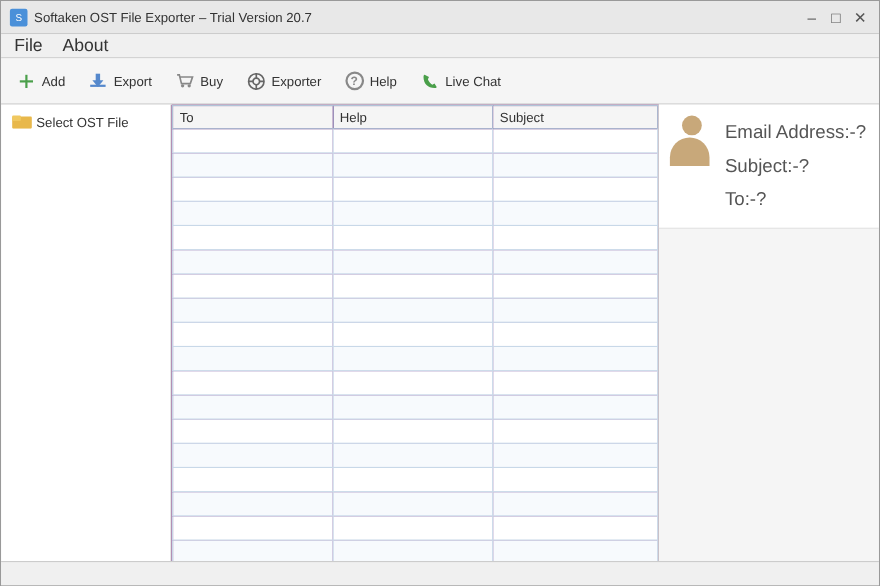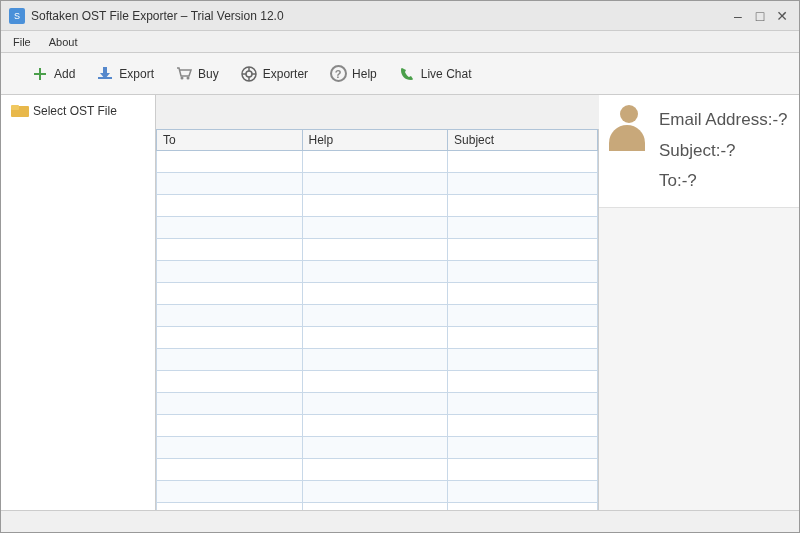--- a/index.html
+++ b/index.html
@@ -68,30 +68,30 @@
       height: 22px;
       display: flex;
       align-items: center;
       padding: 0 4px;
       border-bottom: 1px solid #ccc;
       gap: 2px;
     }
     .menu-item {
       padding: 2px 8px;
       cursor: pointer;
-      font-size: 11px;
+      font-size: 16px;
       color: #333;
       border-radius: 2px;
     }
     .toolbar {
       background: #f5f5f5;
       height: 42px;
       display: flex;
       align-items: center;
-      padding: 0 20px;
+      padding: 0 4px;
       border-bottom: 1px solid #ccc;
       gap: 2px;
     }
     .tb-btn {
       display: flex;
       align-items: center;
       gap: 4px;
       padding: 4px 8px;
       background: transparent;
       border: 1px solid transparent;
@@ -135,21 +135,20 @@
     .folder-icon {
       font-size: 14px;
     }
     .center-panel {
       flex: 1;
       display: flex;
       flex-direction: column;
       background: #701a75;
       border-right: 1px solid #ccc;
       overflow: hidden;
-      margin-top: 34px;
     }
     table {
       width: 100%;
       border-collapse: collapse;
     }
     thead th {
       background: #f5f5f5;
       border: 1px solid #b0c4d8;
       padding: 3px 6px;
       text-align: left;
@@ -265,21 +264,21 @@
 </head>
 <body>
 
 <div class="window">
 
   <div class="title-bar">
     <div class="title-bar-left">
       <div class="title-bar-icon">
         <span>S</span>
       </div>
-      <span>Softaken OST File Exporter – Trial Version 12.0</span>
+      <span>Softaken OST File Exporter – Trial Version 20.7</span>
     </div>
     <div class="window-controls">
       <button class="win-btn">–</button>
       <button class="win-btn">□</button>
       <button class="win-btn">✕</button>
     </div>
   </div>
 
   <div class="menu-bar">
     <div class="menu-item">File</div>

